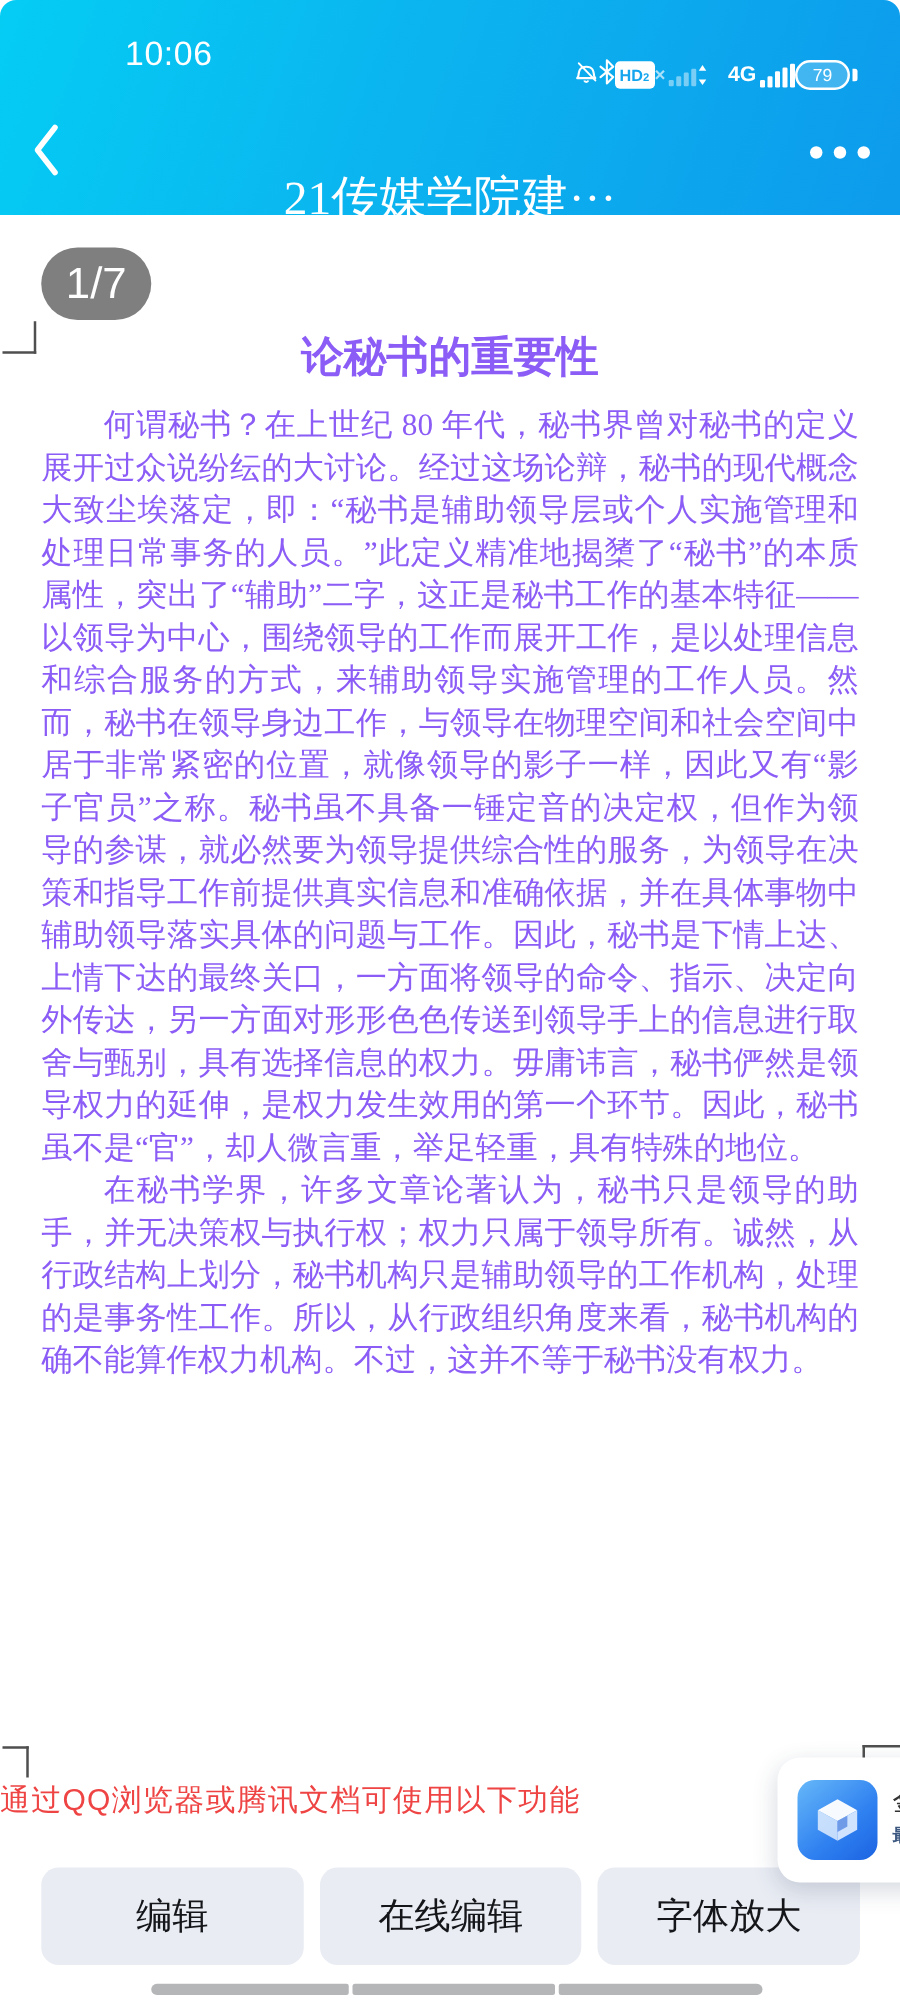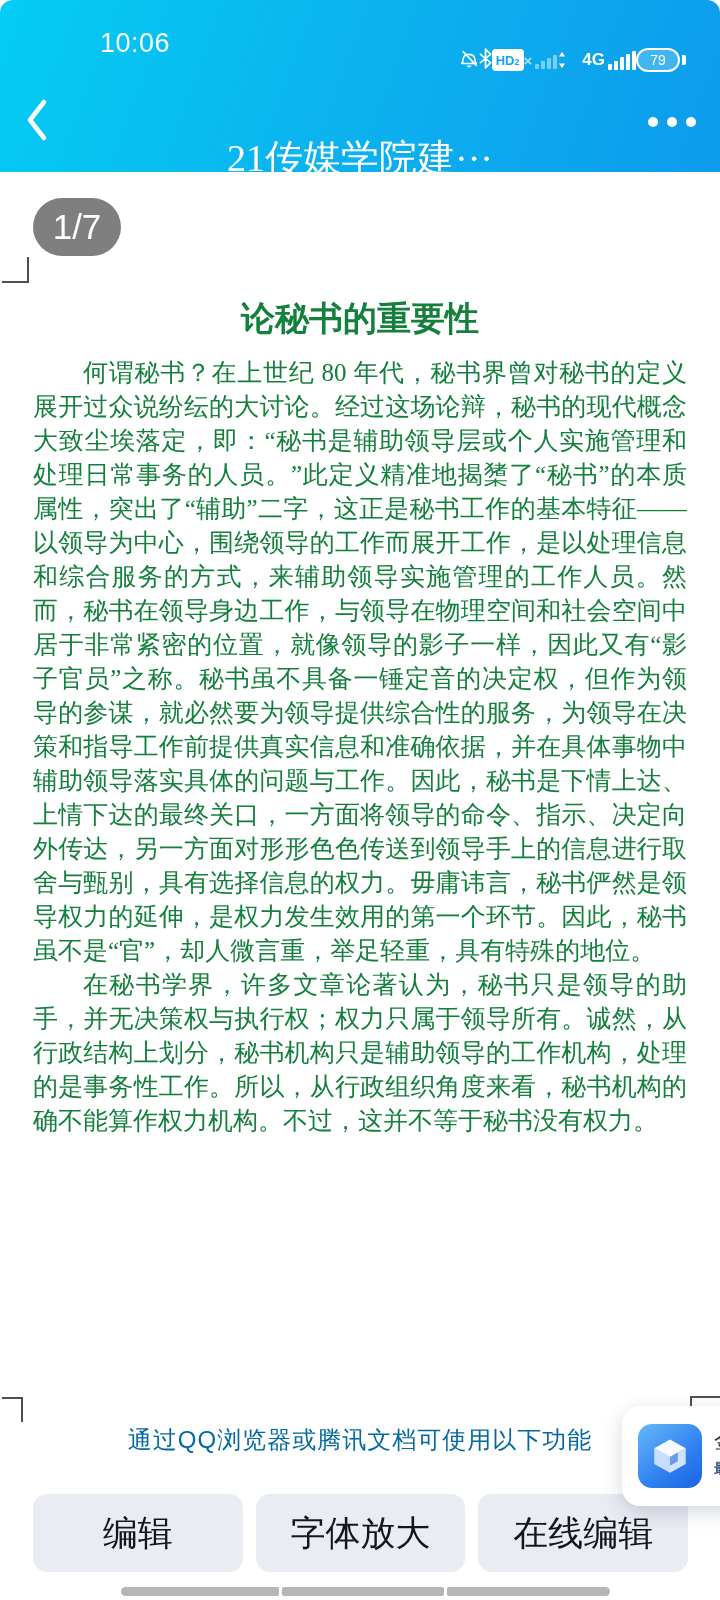--- a/index.html
+++ b/index.html
@@ -44,30 +44,30 @@
   .corner { position:absolute; z-index:1; }
   .corner-tl { left:2px; top:257px; width:27px; height:26px;
     border-right:2px solid #4f4f4f; border-bottom:2px solid #4f4f4f; }
   .corner-bl { left:2px; top:1397px; width:21px; height:25px;
     border-top:2px solid #4f4f4f; border-right:2px solid #4f4f4f; }
   .corner-br { left:690px; top:1396px; width:30px; height:25px;
     border-top:2px solid #4f4f4f; border-left:2px solid #4f4f4f; }
 
   
   .doc { position:absolute; left:33px; top:262px; width:654px; height:1126px; overflow:hidden;
-    font-family:"Liberation Serif", serif; color:#15803d;margin-top:32px; }
+    font-family:"Liberation Serif", serif; color:#8b5cf6; }
   .doc-title { text-align:center; font-size:34px; font-weight:bold; line-height:50px; margin-bottom:12px; }
   .doc p { font-size:25px; line-height:34px; text-indent:2em; text-align:justify; }
 
   
-  .footer-hint { position:absolute; left:0; width:720px; top:1424px; text-align:center;
-    color:#0369a1; font-size:24px; letter-spacing:1px; }
+  .footer-hint { position:absolute; left:0; width:720px; top:1424px; 
+    color:#ef4444; font-size:24px; letter-spacing:1px; }
   .btn-row { position:absolute; left:33px; right:32px; top:1494px; display:flex; gap:13px; }
   .ft-btn { flex:1; height:78px; background:#e9ecf3; border-radius:14px; border:none;
-    display:flex; align-items:center; justify-content:center; font-size:35px; color:#15161a;
+    display:flex; align-items:center; justify-content:center; font-size:29px; color:#15161a;
     font-family:"Liberation Serif", serif; }
   .home-bar { position:absolute; top:1587px; height:9px; background:#b5b6b8; }
   .hb1 { left:121px; width:158px; border-radius:5px 2px 2px 5px; }
   .hb2 { left:282px; width:162px; border-radius:2px; }
   .hb3 { left:447px; width:163px; border-radius:2px 5px 5px 2px; }
 
   
   .float-card { position:absolute; left:622px; top:1406px; width:170px; height:100px; background:#fff;
     border-radius:18px; box-shadow:0 6px 20px rgba(40,60,90,.20); z-index:6; }
   .fc-icon { position:absolute; left:16px; top:18px; width:64px; height:64px; border-radius:14px;
@@ -161,22 +161,22 @@
     <div class="doc-title">论秘书的重要性</div>
     <p>何谓秘书？在上世纪 80 年代，秘书界曾对秘书的定义展开过众说纷纭的大讨论。经过这场论辩，秘书的现代概念大致尘埃落定，即：“秘书是辅助领导层或个人实施管理和处理日常事务的人员。”此定义精准地揭橥了“秘书”的本质属性，突出了“辅助”二字，这正是秘书工作的基本特征——以领导为中心，围绕领导的工作而展开工作，是以处理信息和综合服务的方式，来辅助领导实施管理的工作人员。然而，秘书在领导身边工作，与领导在物理空间和社会空间中居于非常紧密的位置，就像领导的影子一样，因此又有“影子官员”之称。秘书虽不具备一锤定音的决定权，但作为领导的参谋，就必然要为领导提供综合性的服务，为领导在决策和指导工作前提供真实信息和准确依据，并在具体事物中辅助领导落实具体的问题与工作。因此，秘书是下情上达、上情下达的最终关口，一方面将领导的命令、指示、决定向外传达，另一方面对形形色色传送到领导手上的信息进行取舍与甄别，具有选择信息的权力。毋庸讳言，秘书俨然是领导权力的延伸，是权力发生效用的第一个环节。因此，秘书虽不是“官”，却人微言重，举足轻重，具有特殊的地位。</p>
     <p>在秘书学界，许多文章论著认为，秘书只是领导的助手，并无决策权与执行权；权力只属于领导所有。诚然，从行政结构上划分，秘书机构只是辅助领导的工作机构，处理的是事务性工作。所以，从行政组织角度来看，秘书机构的确不能算作权力机构。不过，这并不等于秘书没有权力。</p>
 
   </div>
 
   <div class="footer-hint">通过QQ浏览器或腾讯文档可使用以下功能</div>
 
   <div class="btn-row">
     <button class="ft-btn">编辑</button>
+    <button class="ft-btn">在线编辑</button>
     <button class="ft-btn">字体放大</button>
-    <button class="ft-btn">在线编辑</button>
   </div>
 
   <div class="home-bar hb1"></div>
   <div class="home-bar hb2"></div>
   <div class="home-bar hb3"></div>
 
   <div class="float-card">
     <div class="fc-icon">
       <svg width="42" height="42" viewBox="0 0 48 48">
         <polygon points="24,5 42,15 24,25 6,15" fill="#ffffff" opacity="0.96"></polygon>

